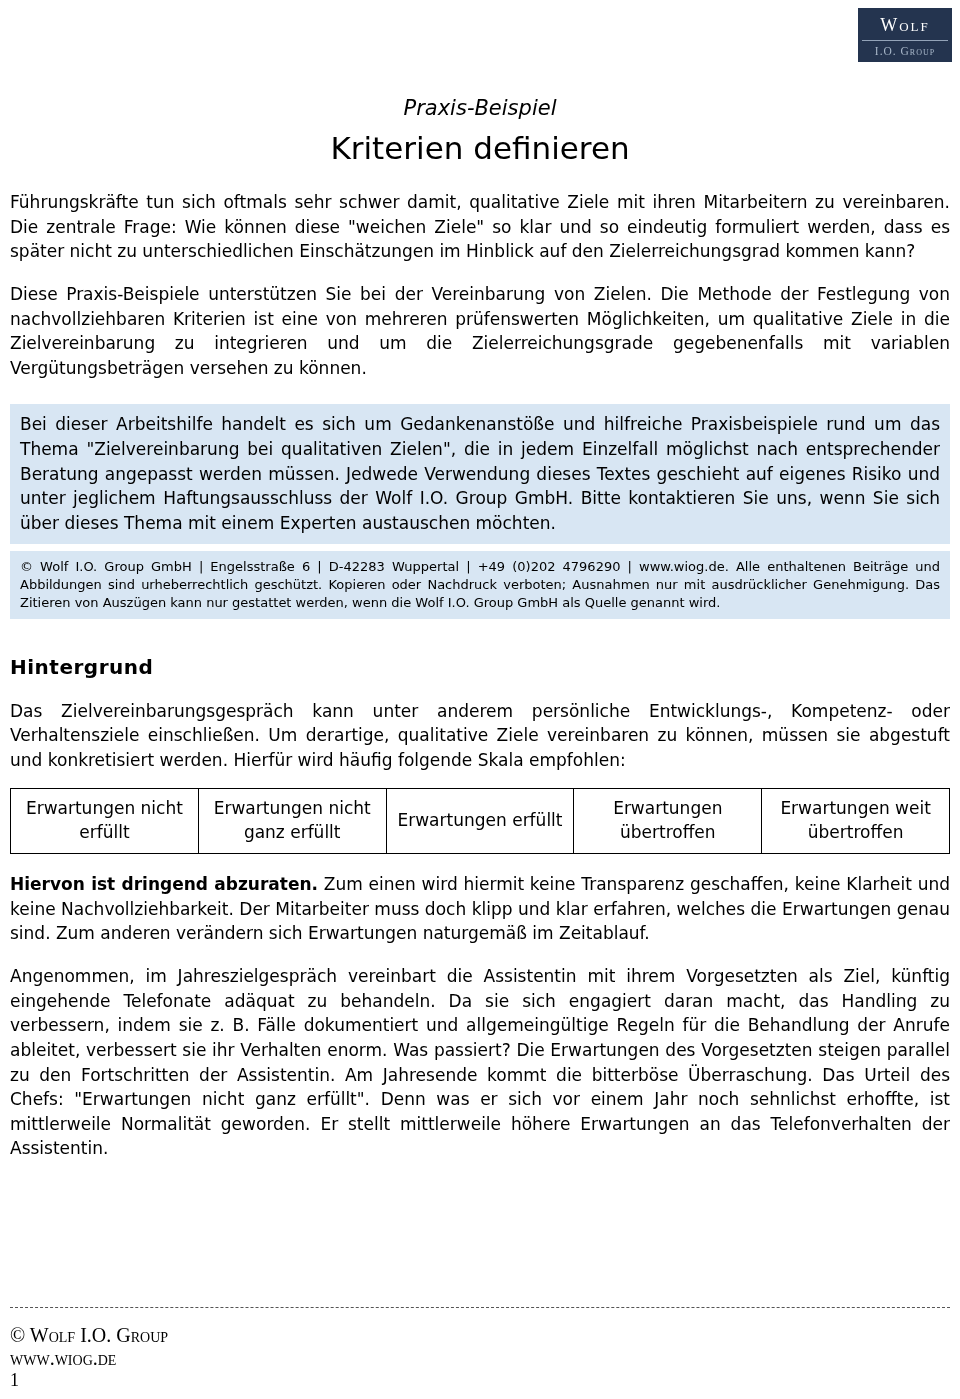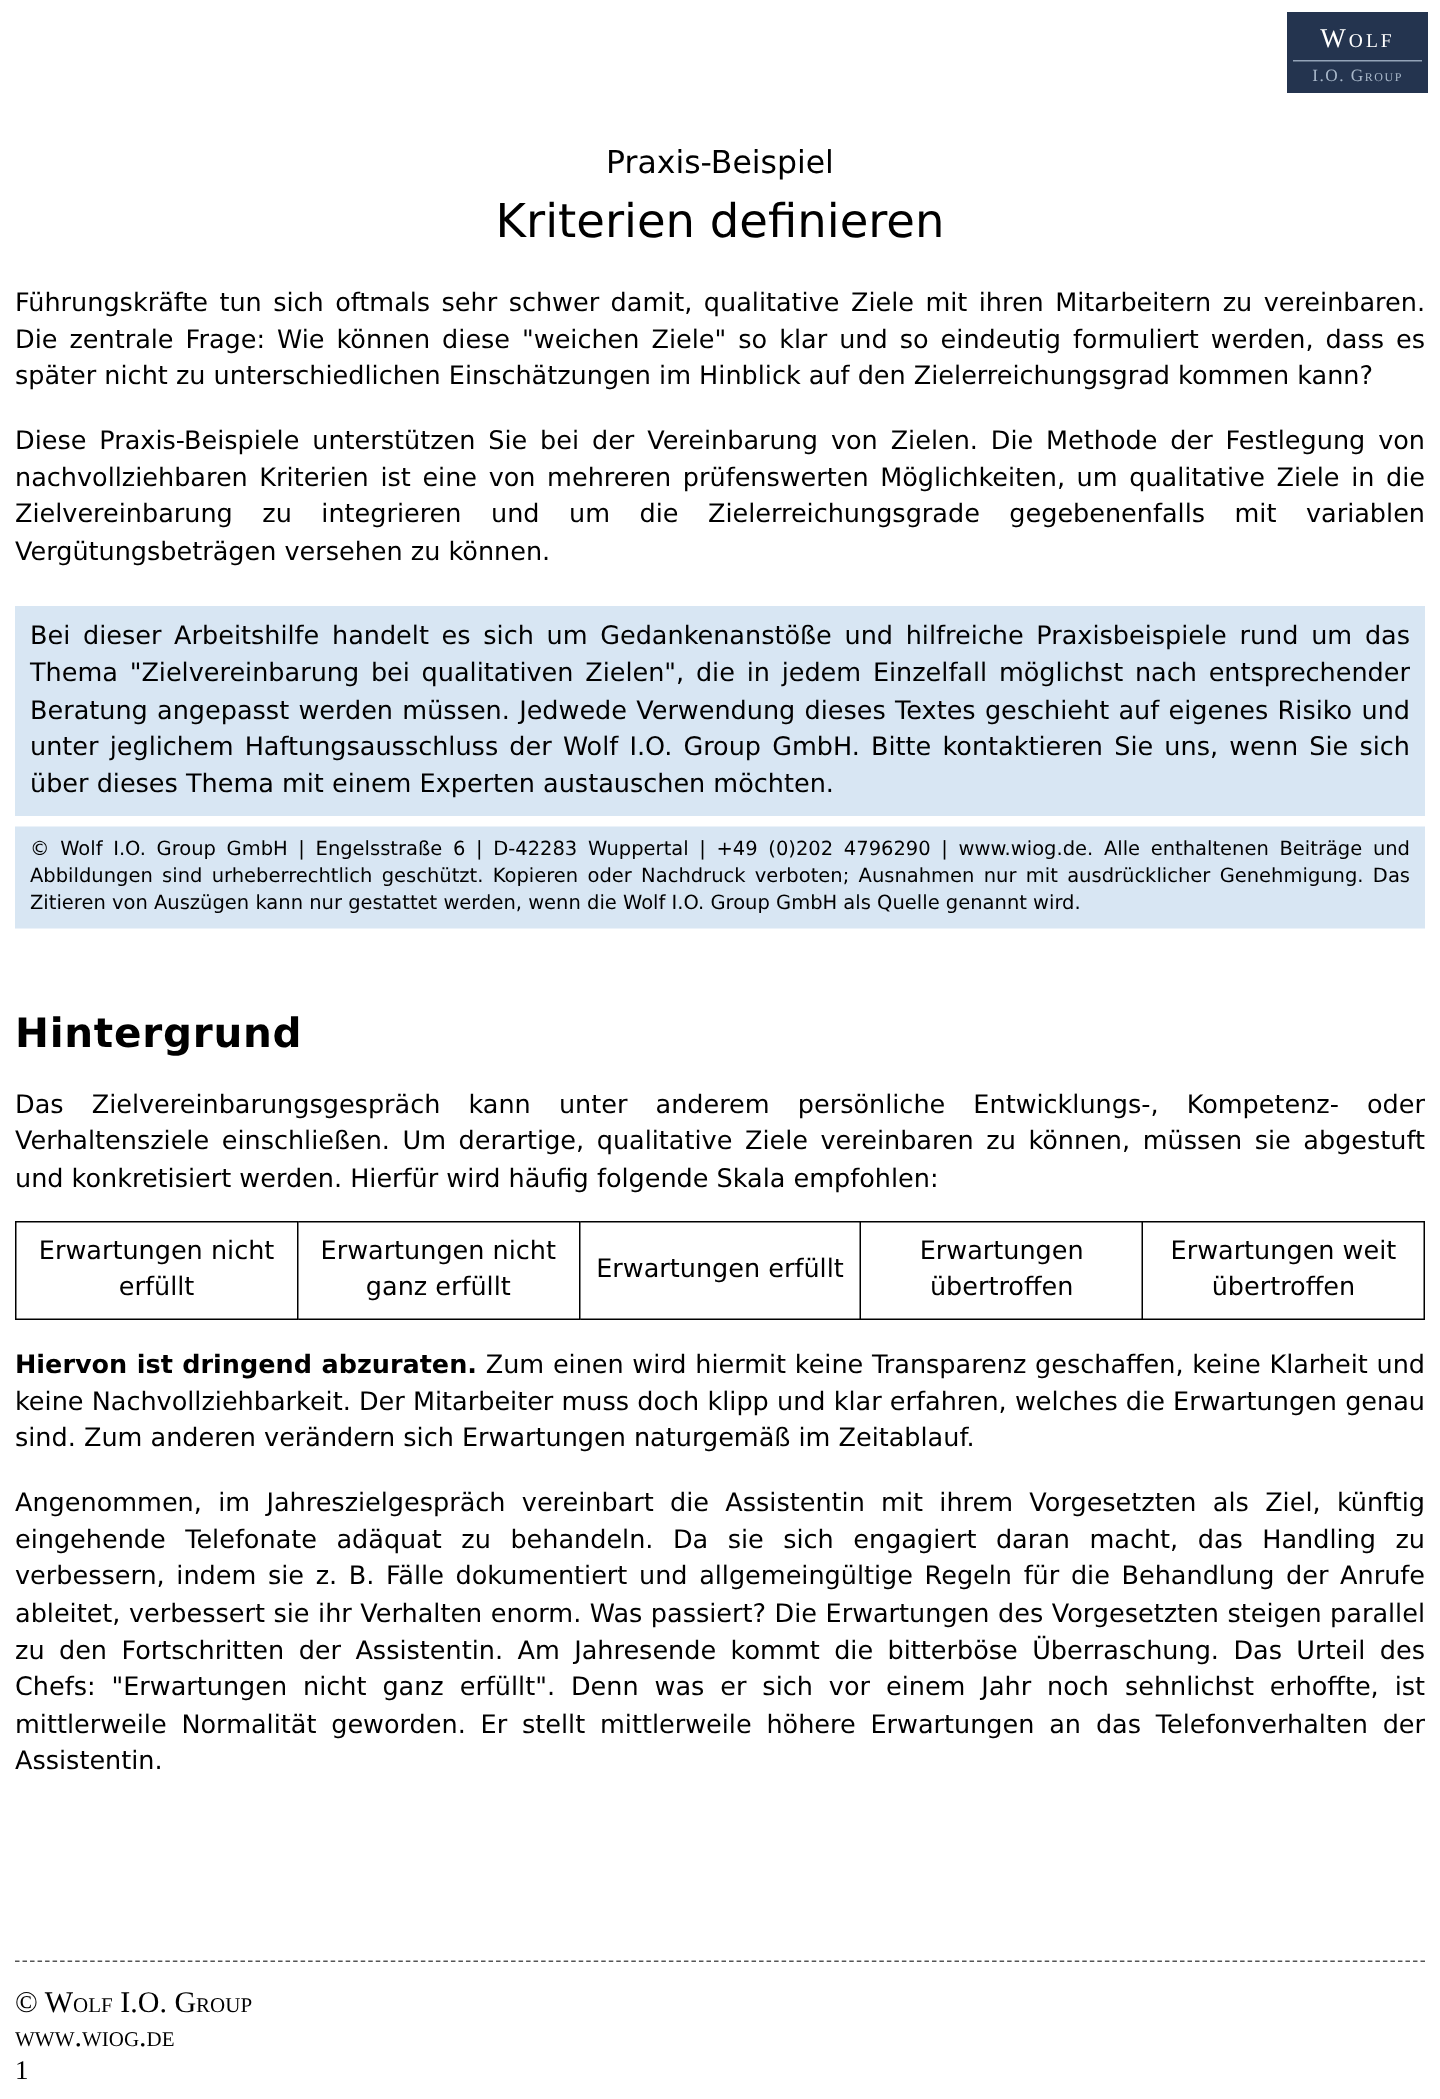--- a/index.html
+++ b/index.html
@@ -37,21 +37,21 @@
   }
   .logo-bottom {
     color:var(--logo-text-light,#a9b8ca);
     font-size:11.5px;
     letter-spacing:1px;
     padding-top:4px;
   }
 
   
   .titleblock { margin-top:96px; text-align:center; }
-  .pretitle { font-size:21px; }
+  .pretitle { font-size:21px;font-style:italic; }
   .title    { font-size:31px; margin-top:10px; }
   .subtitle { font-size:21px; margin-top:12px; }
 
   
   .body {
     font-size:17px;
     line-height:1.45;
     text-align:justify;
     margin-top:18px;
   }
@@ -70,22 +70,22 @@
   }
   .copyright {
     margin-top:7px;
     font-size:13px;
     line-height:1.38;
     padding:7px 10px;
   }
 
   
   .section-heading {
-    margin-top:55px;
-    font-size:27px;
+    margin-top:36px;
+    font-size:20px;
     font-weight:700;
     letter-spacing:0.5px;
   }
   .after-heading { margin-top:20px; }
 
   
   .scale-table {
     width:100%;
     border-collapse:collapse;
     margin-top:16px;

